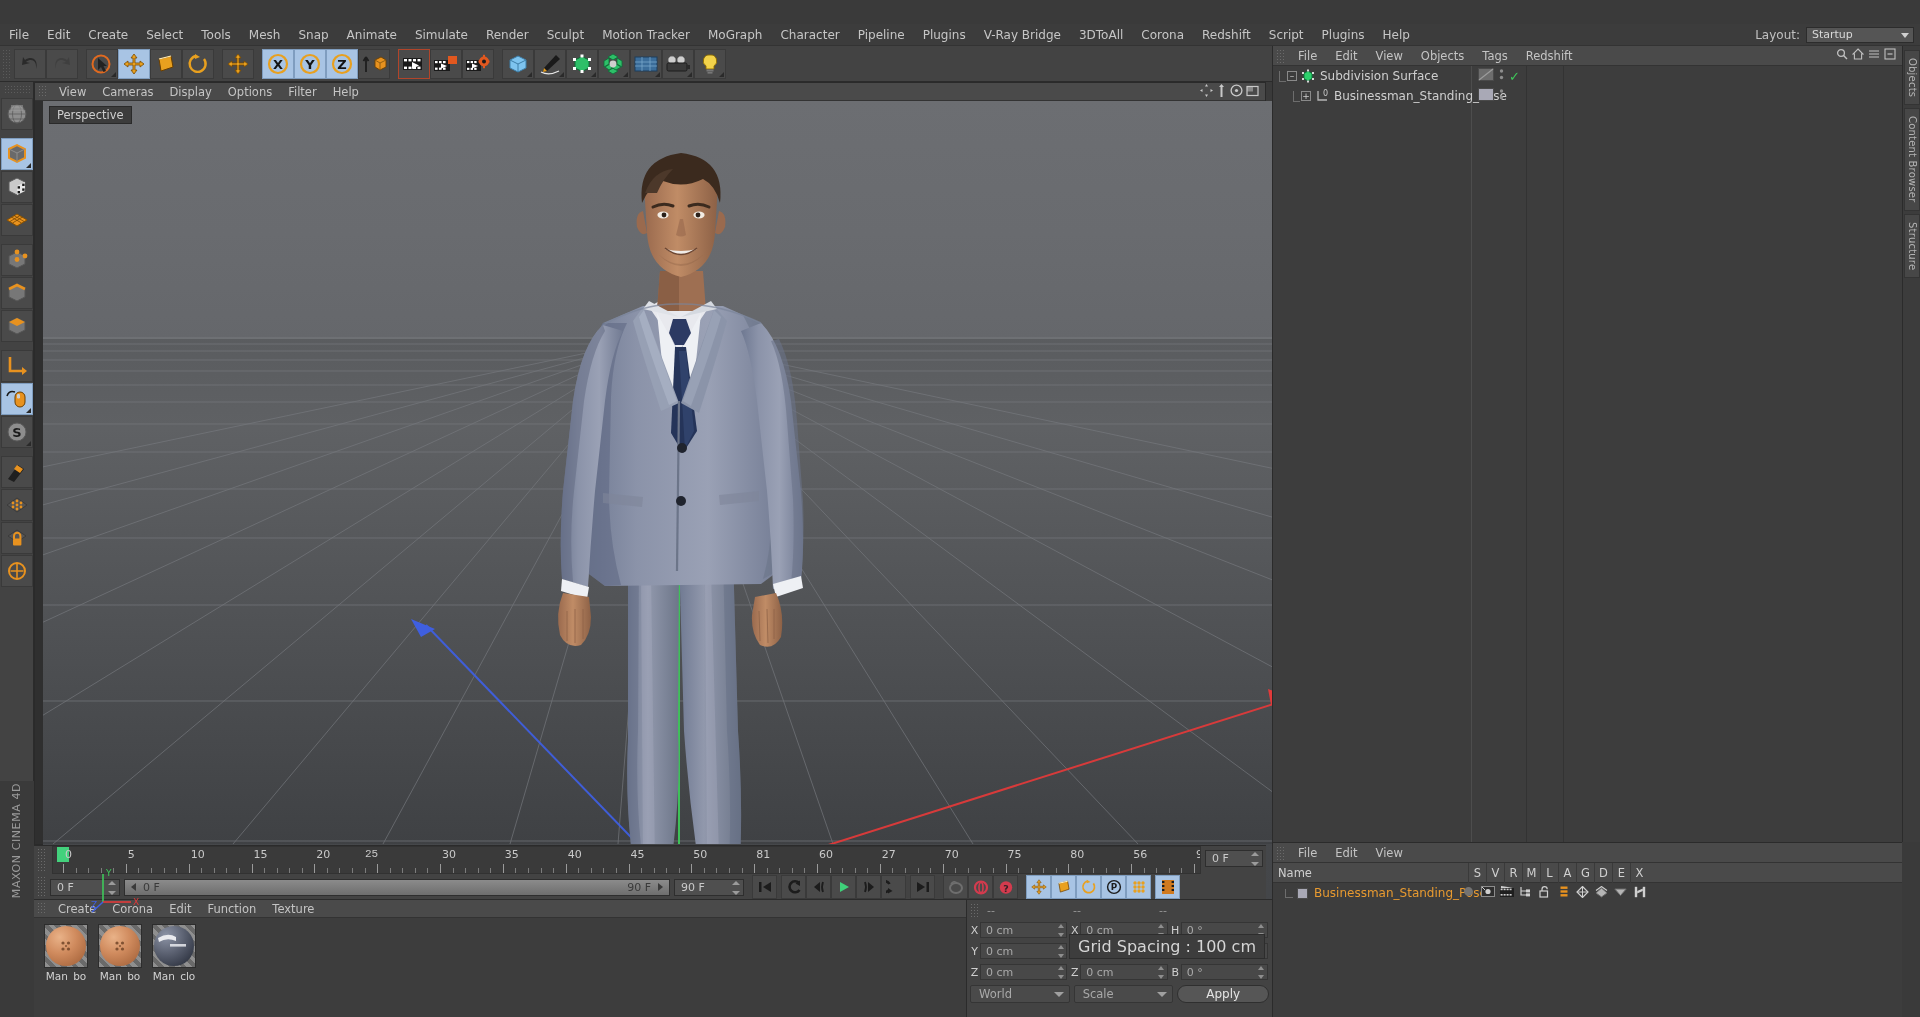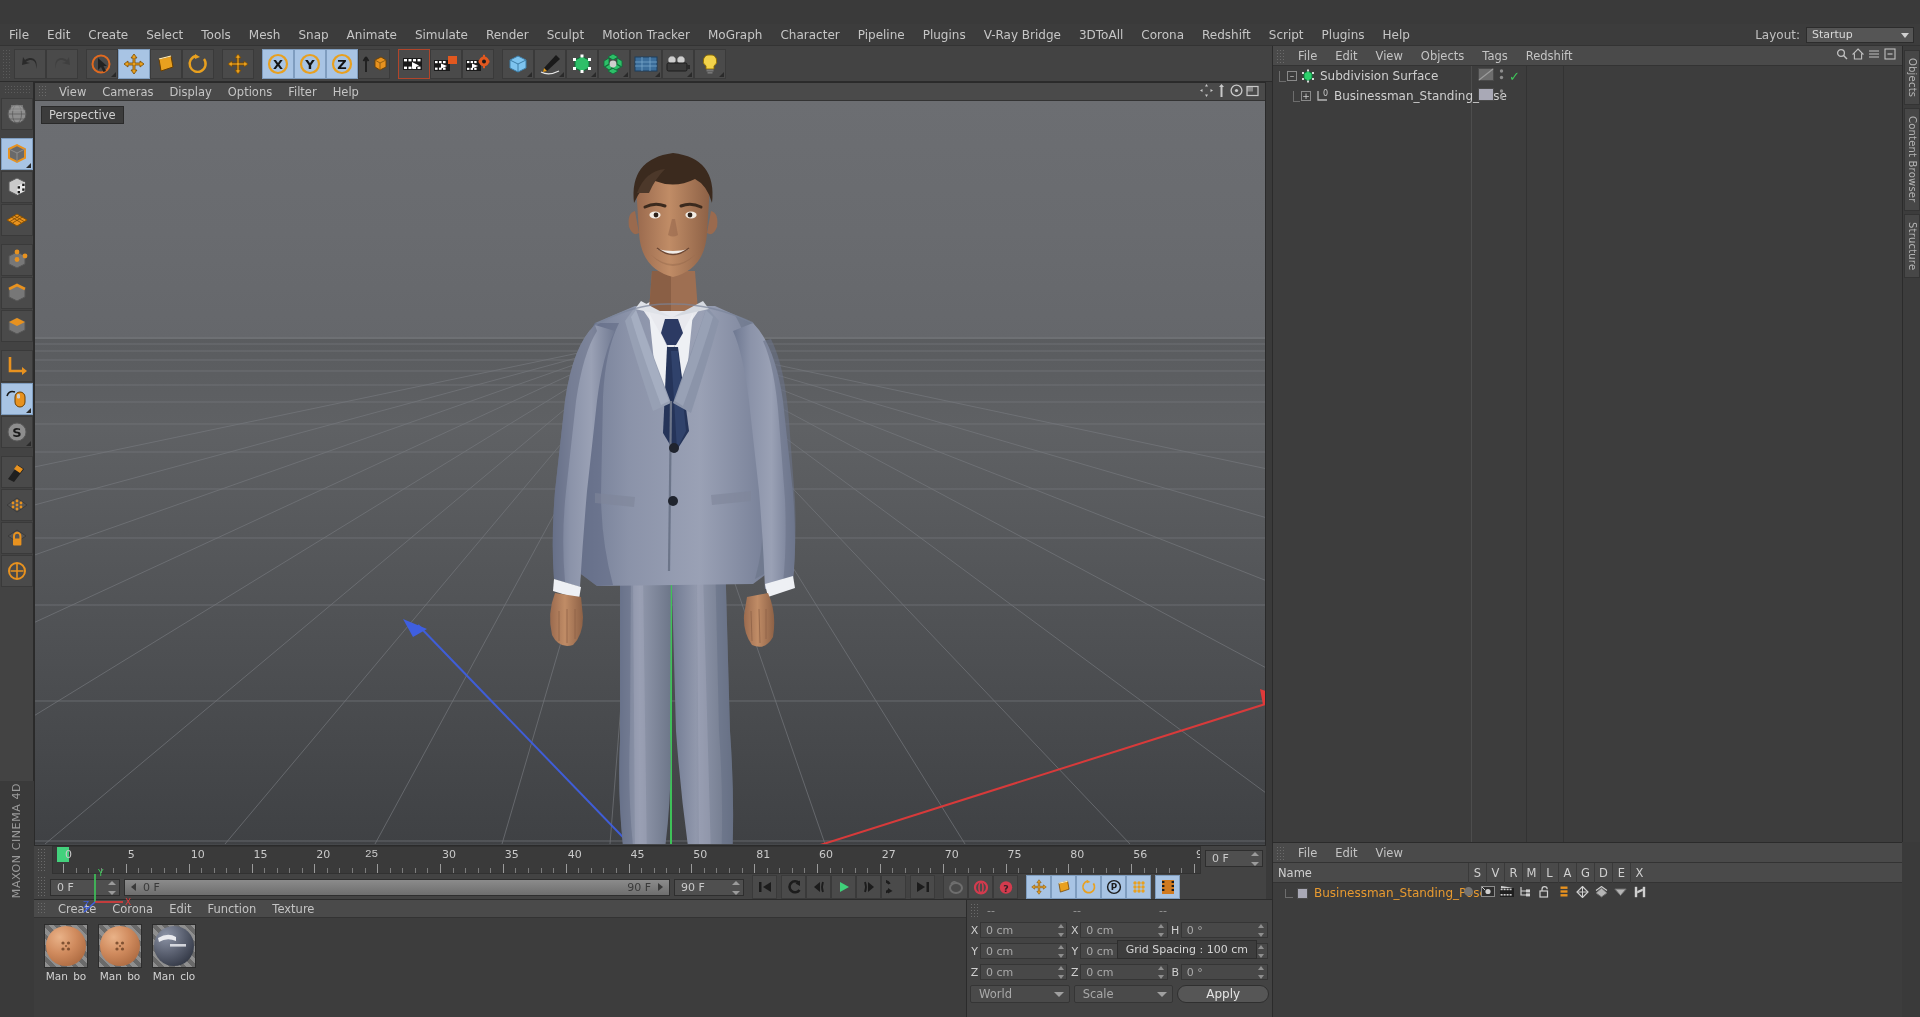--- a/index.html
+++ b/index.html
@@ -131,33 +131,33 @@
   }
   .vp-grip {
     width: 9px; height: 13px; margin: 0 4px 0 3px;
     background-image: radial-gradient(#6b6b6b 40%, transparent 41%);
     background-size: 3px 3px;
   }
   .vp-menu-item { padding: 0 8px; font-size: 11.5px; color: #c4c4c4; line-height: 18px; }
   .vp-nav-icons { margin-left:auto; display:flex; gap:3px; padding-right:6px; align-items:center; }
 
   .viewport {
-    position:absolute; left:0; top:18px; width: 1230px; height: 864px;
+    position:absolute; left:8px; top:18px; width: 1230px; height: 864px;
     overflow: hidden;
     background: linear-gradient(#5e6064 0%, #616367 38%, #636568 45%, #4f5154 45.2%, #424447 100%);
   }
   .vp-label {
     position: absolute; left: 6px; top: 5px; z-index: 6;
     background: #3c3c3c; border: 1px solid #2a2a2a;
     padding: 1px 7px; font-size: 11.5px; color: #cfcfcf;
   }
   .grid-spacing {
     position: absolute; right: 8px; bottom: 6px; z-index: 6;
     background: #3d3d3d; border: 1px solid #2d2d2d;
-    padding: 2px 8px; font-size: 11px; color: #d5d5d5;
+    padding: 2px 8px; font-size: 16px; color: #d5d5d5;
   }
   .axis-widget { position:absolute; left: 48px; bottom: 48px; z-index: 6; }
 
   
   .timeline {
     position: absolute; left: 34px; top: 845px; width: 1232px; height: 54px;
     background: #434343; border-top:1px solid #2b2b2b;
   }
   .tl-ruler-row { position:absolute; left:0; top:0; width:100%; height:28px; display:flex; }
   .tl-ruler {

